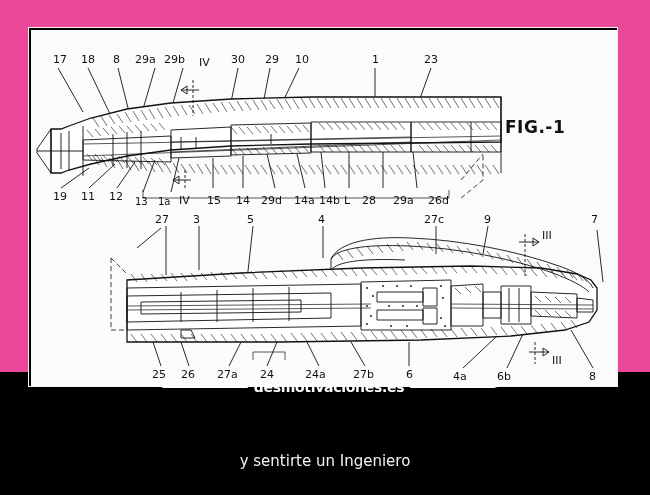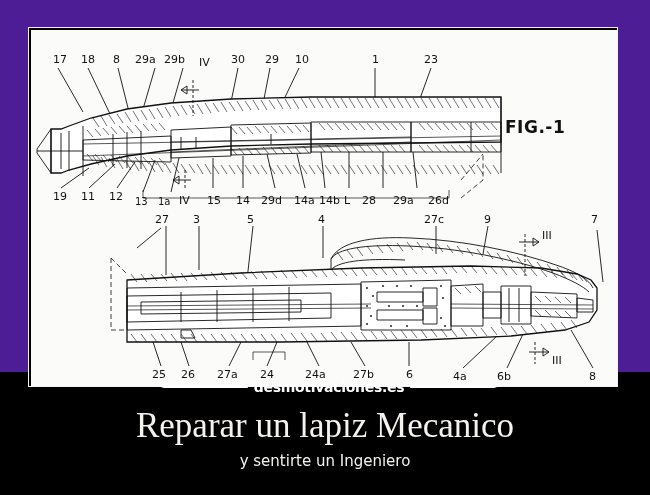--- a/index.html
+++ b/index.html
@@ -1,18 +1,18 @@
 <!DOCTYPE html>
 <html><head>
 <meta charset="utf-8">
 <style>
   html,body{margin:0;padding:0;background:#000;}
   body{width:650px;height:495px;overflow:hidden;
        font-family:"Liberation Sans",sans-serif;}
-  .poster{position:relative;width:650px;height:372px;background:#4c1d95;}
+  .poster{position:relative;width:650px;height:372px;background:#ec4899;}
 
   
   .frame{position:absolute;left:28px;top:27px;width:590px;height:360px;
          border:1px solid #f2f2f2;box-sizing:border-box;background:#000;}
   .pic{position:absolute;left:31px;top:30px;width:586px;height:356px;
        background:#fbfbfa;overflow:hidden;}
 
   .dwg{position:absolute;left:0;top:0;width:586px;height:356px;}
 
   
@@ -276,15 +276,14 @@
       </g>
     </svg>
   </div>
 
   <div class="wm">
     <span class="wm-line l"></span>
     <span class="wm-text">desmotivaciones.es</span>
     <span class="wm-line r"></span>
   </div>
 
-  <div class="title">Reparar un lapiz Mecanico</div>
   <div class="subtitle">y sentirte un Ingeniero</div>
 </div>
 
 </body></html>

